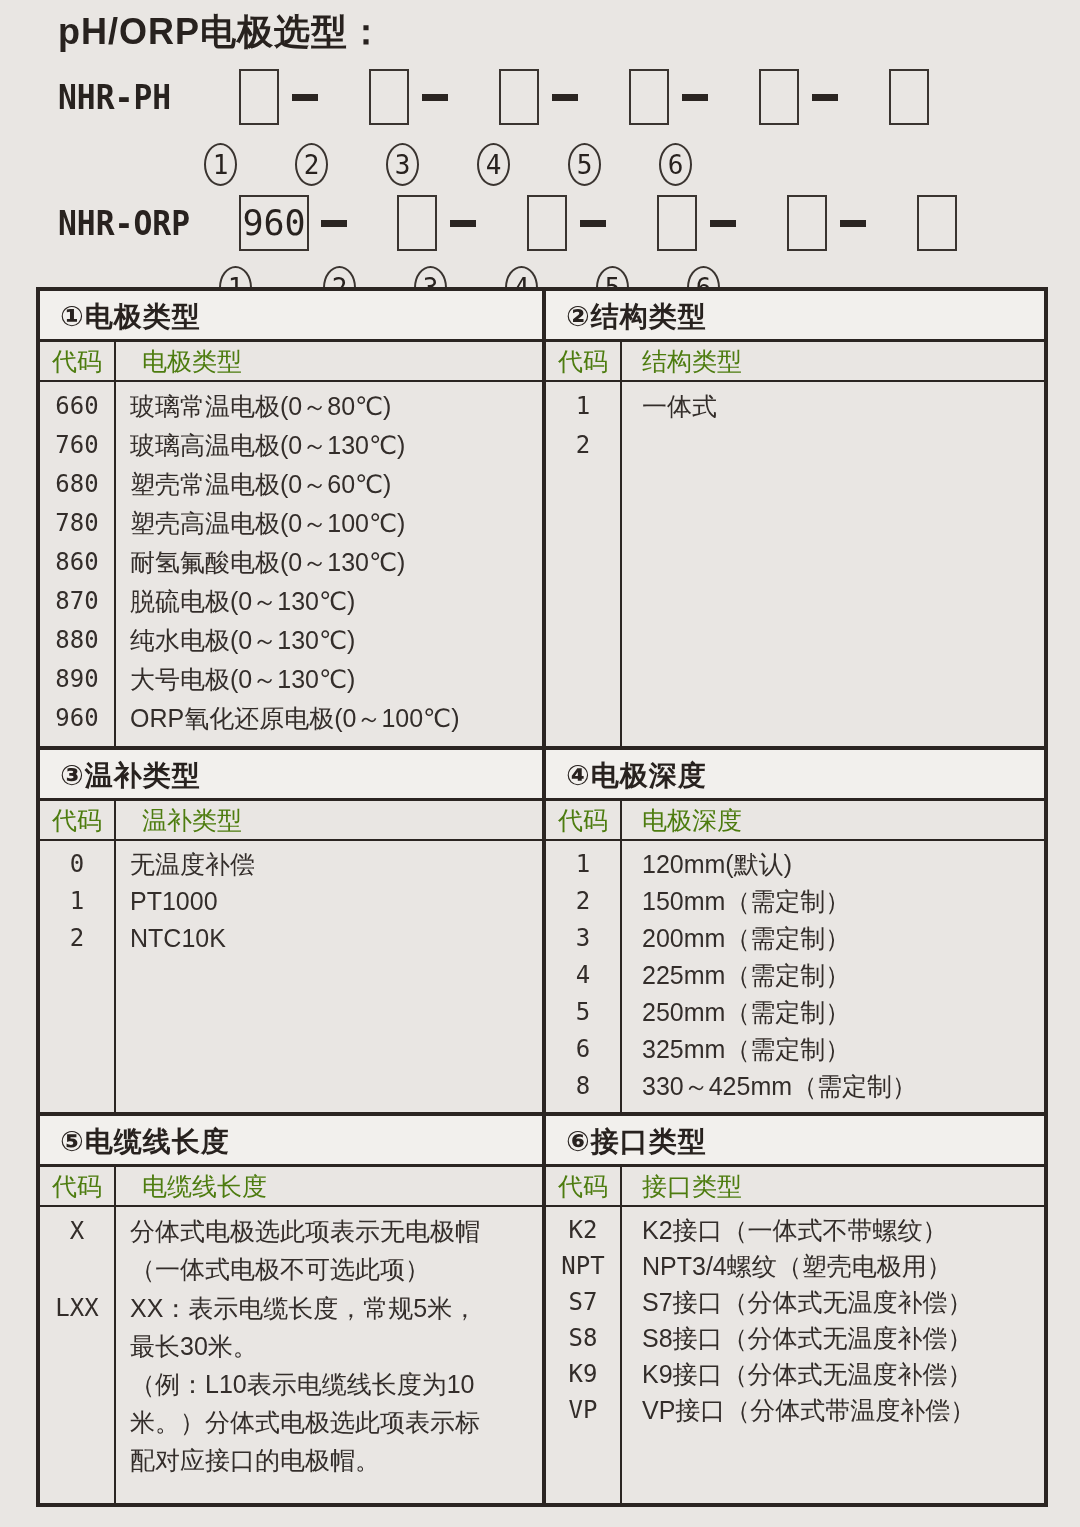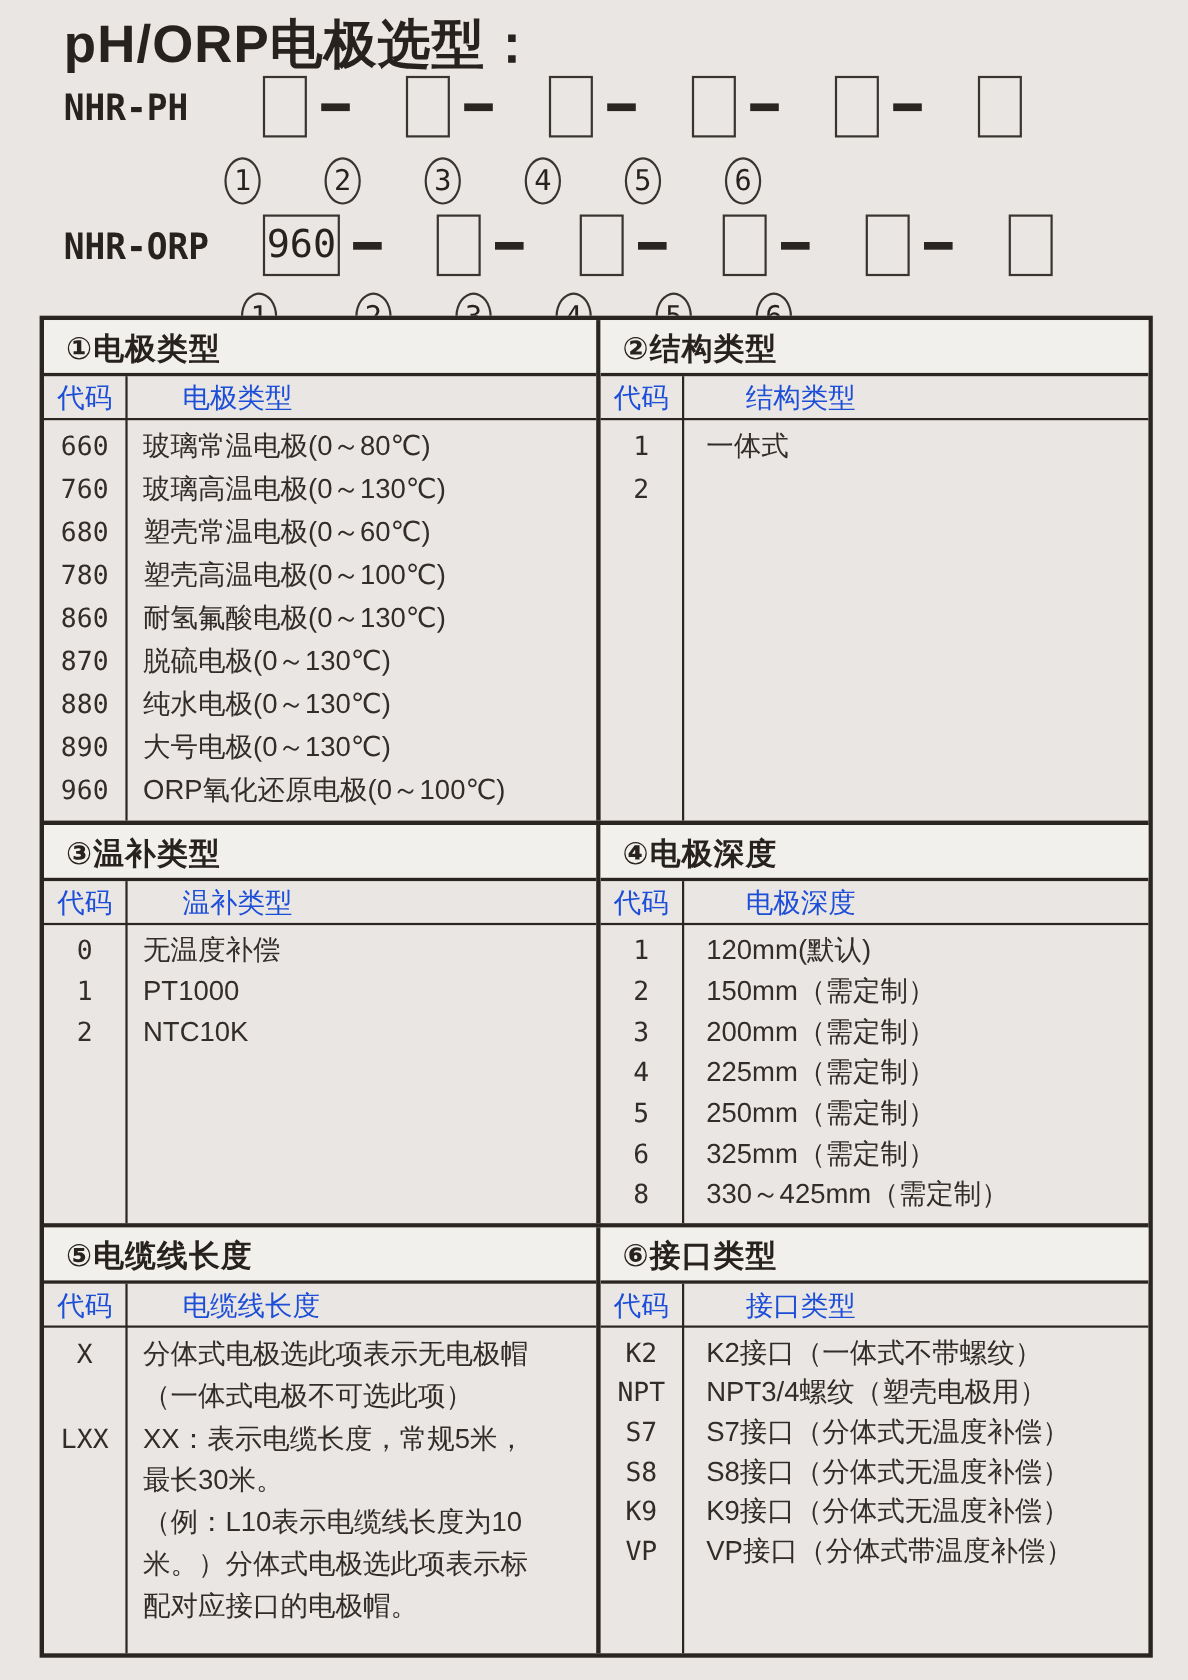--- a/index.html
+++ b/index.html
@@ -8,21 +8,21 @@
     position: relative;
     background: #e9e6e3;
     font-family: "Liberation Sans", "DejaVu Sans", sans-serif;
     color: #332d2a;
     overflow: hidden;
   }
 
   
   .page-title{
     position:absolute; left:58px; top:8px;
-    font-size:48px; font-weight:bold; color:#28221f;
+    font-size:36px; font-weight:bold; color:#28221f;
     letter-spacing:1px;
   }
 
   
   .model-line{ position:absolute; left:58px; display:flex; align-items:center; height:58px;gap:39px; }
   .model-label{
     width:142px; font-family:"DejaVu Sans Mono", monospace;
     font-size:33px; font-weight:bold; color:#28221f; white-space:nowrap;
     transform:scaleX(.95); transform-origin:left center;
   }
@@ -69,31 +69,31 @@
     letter-spacing:1px;
   }
   .sec-grid{ flex:1; position:relative; display:flex; flex-direction:column; min-height:0; }
   .sec-grid::before{
     content:""; position:absolute; left:var(--cw); top:0; bottom:0; width:2px;
     background:#2b2522;
   }
   .sec-header{
     display:grid; grid-template-columns:var(--cw) 1fr;
     height:40px; border-bottom:2px solid #2b2522; align-items:center;
-    font-size:25px; color:#1d4ed8;gap:36px;
+    font-size:25px; color:#4d7c0f;
   }
   .sec-body{ flex:1; padding-top:5px; }
   .row{ display:grid; grid-template-columns:var(--cw) 1fr; align-items:start; font-size:25px; }
   .cell-code{
     text-align:center; font-family:"DejaVu Sans Mono", monospace; font-size:24px;
   }
   .cell-desc{ padding-left:16px; white-space:pre-line; }
   .section.right .cell-desc, .section.right .hdr-desc{ padding-left:22px; }
   .hdr-code{ text-align:center; }
-  .hdr-desc{ padding-left:16px; }
+  .hdr-desc{ padding-left:28px; }
 
   .band-1 .row{ min-height:39px; line-height:39px; }
   .band-2 .row{ min-height:37px; line-height:37px; }
   .band-3 .section.right .row{ min-height:36px; line-height:36px; }
   .band-3 .section.left .row{ line-height:38px; margin-bottom:1px; }
 </style>
 </head>
 <body>
 
 <div class="page-title">pH/ORP电极选型：</div>

